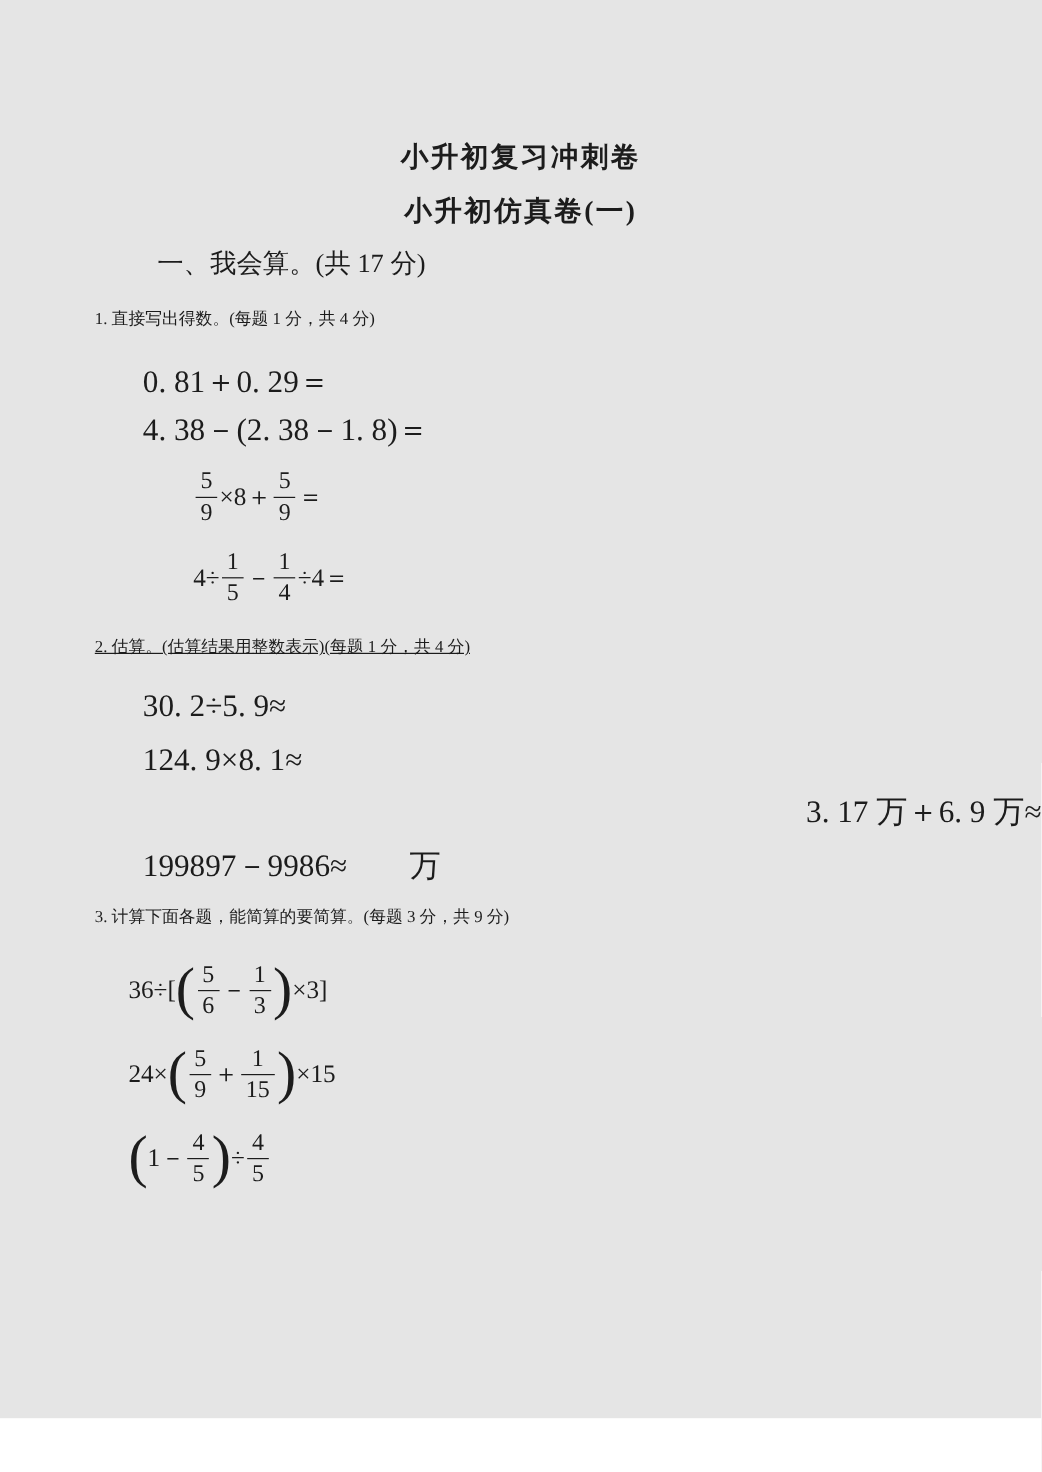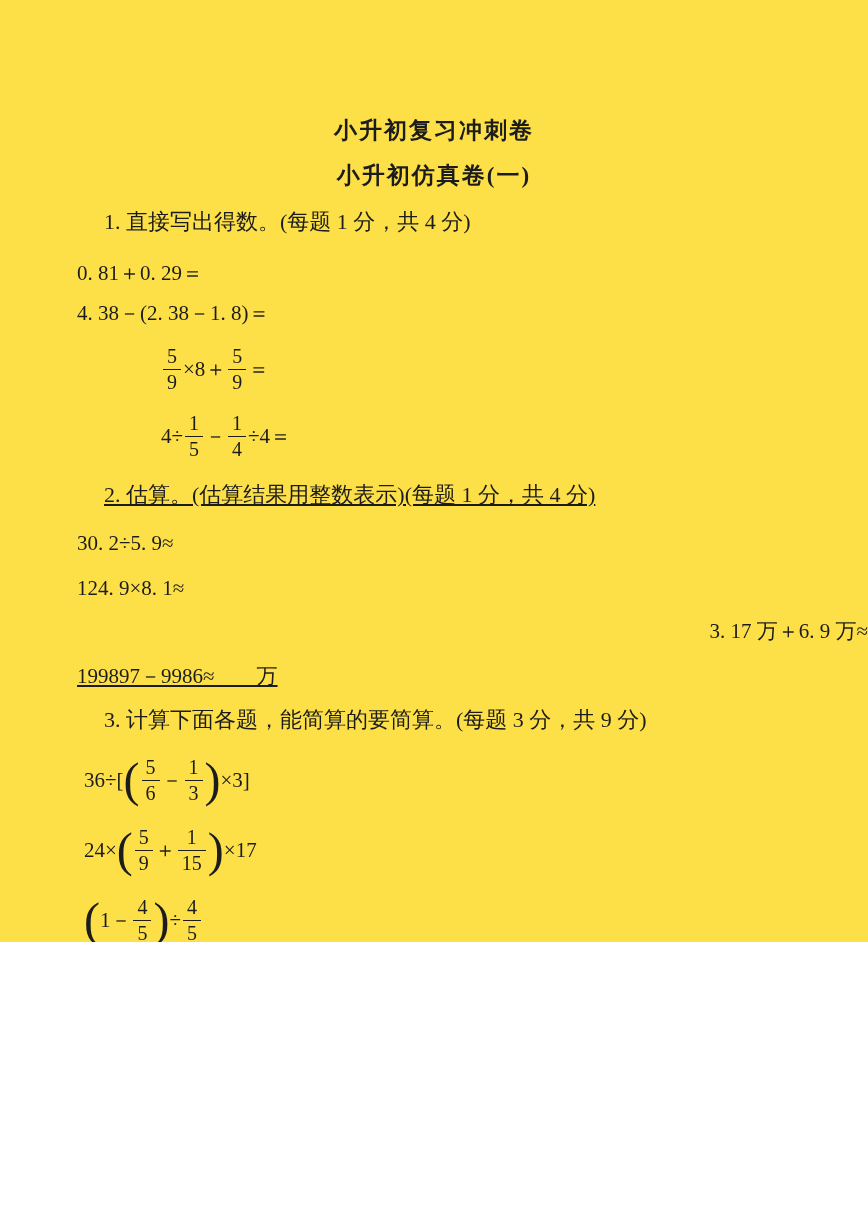--- a/index.html
+++ b/index.html
@@ -3,60 +3,60 @@
 <meta charset="utf-8">
 <style>
   html, body {
     margin: 0;
     padding: 0;
     background: #ffffff;
   }
   .page {
     position: relative;
     width: 868px;
-    height: 942px;
-    background: #fde047;
+    height: 1182px;
+    background: #e5e5e5;
     color: #1c1c1c;
     font-family: "Liberation Serif", "DejaVu Serif", serif;
     overflow: hidden;
     box-sizing: border-box;
     padding-top: 117px;
   }
   .title {
     text-align: center;
     font-size: 23px;
     line-height: 28px;
     font-weight: 700;
     letter-spacing: 2px;
   }
   .title2 { margin-top: 17px; }
   .sec-heading {
     margin-left: 131px;
     font-size: 22px;
     line-height: 30px;
   }
   .q-heading {
-    margin-left: 104px;
-    font-size: 22px;
+    margin-left: 79px;
+    font-size: 14px;
     line-height: 30px;
   }
   .expr {
-    margin-left: 77px;
-    font-size: 21px;
+    margin-left: 119px;
+    font-size: 26px;
     line-height: 27px;
     white-space: pre-wrap;
   }
   .mexpr {
     margin-left: 161px;
     display: flex;
     align-items: center;
     font-size: 21px;
     min-height: 58px;
   }
-  .mexpr.q3 { margin-left: 84px; min-height: 60px; }
+  .mexpr.q3 { margin-left: 107px; min-height: 60px; }
   .tok { white-space: pre; }
   .frac {
     display: inline-block;
     text-align: center;
     font-size: 20px;
     margin: 0 2px;
   }
   .frac .num {
     display: block;
     line-height: 23px;
@@ -79,35 +79,36 @@
   .mt-sec1   { margin-top: 15px; }
   .mt-q1h    { margin-top: 17px; }
   .mt-q1a    { margin-top: 23px; }
   .mt-q1b    { margin-top: 13px; }
   .mt-q1c    { margin-top: 13px; }
   .mt-q1d    { margin-top: 9px; }
   .mt-q2h    { margin-top: 15px; text-decoration: underline; }
   .mt-q2a    { margin-top: 20px; }
   .mt-q2b    { margin-top: 18px; }
   .mt-q2c    { margin-top: 16px; text-align: right; }
-  .mt-q2d    { margin-top: 18px; text-decoration: underline; }
+  .mt-q2d    { margin-top: 18px; }
   .mt-q3h    { margin-top: 15px; }
   .mt-q3e1   { margin-top: 15px; }
   .mt-q3e2   { margin-top: 10px; }
   .mt-q3e3   { margin-top: 10px; }
   .mt-sec2   { margin-top: 94px; }
 </style>
 </head>
 <body>
 
 <div class="page">
 
   <div class="title">小升初复习冲刺卷</div>
   <div class="title title2">小升初仿真卷(一)</div>
 
+  <div class="sec-heading mt-sec1">一、我会算。(共 17 分)</div>
 
   <div class="q-heading mt-q1h">1. 直接写出得数。(每题 1 分，共 4 分)</div>
 
   <div class="expr mt-q1a">0. 81＋0. 29＝</div>
   <div class="expr mt-q1b">4. 38－(2. 38－1. 8)＝</div>
 
   <div class="mexpr mt-q1c">
     <span class="frac">
       <span class="num">5</span>
       <span class="den">9</span>
@@ -165,21 +166,21 @@
     <span class="frac">
       <span class="num">5</span>
       <span class="den">9</span>
     </span>
     <span class="tok">＋</span>
     <span class="frac">
       <span class="num">1</span>
       <span class="den">15</span>
     </span>
     <span class="bp">)</span>
-    <span class="tok">×17</span>
+    <span class="tok">×15</span>
   </div>
 
   <div class="mexpr q3 mt-q3e3">
     <span class="bp">(</span>
     <span class="tok">1－</span>
     <span class="frac">
       <span class="num">4</span>
       <span class="den">5</span>
     </span>
     <span class="bp">)</span>

